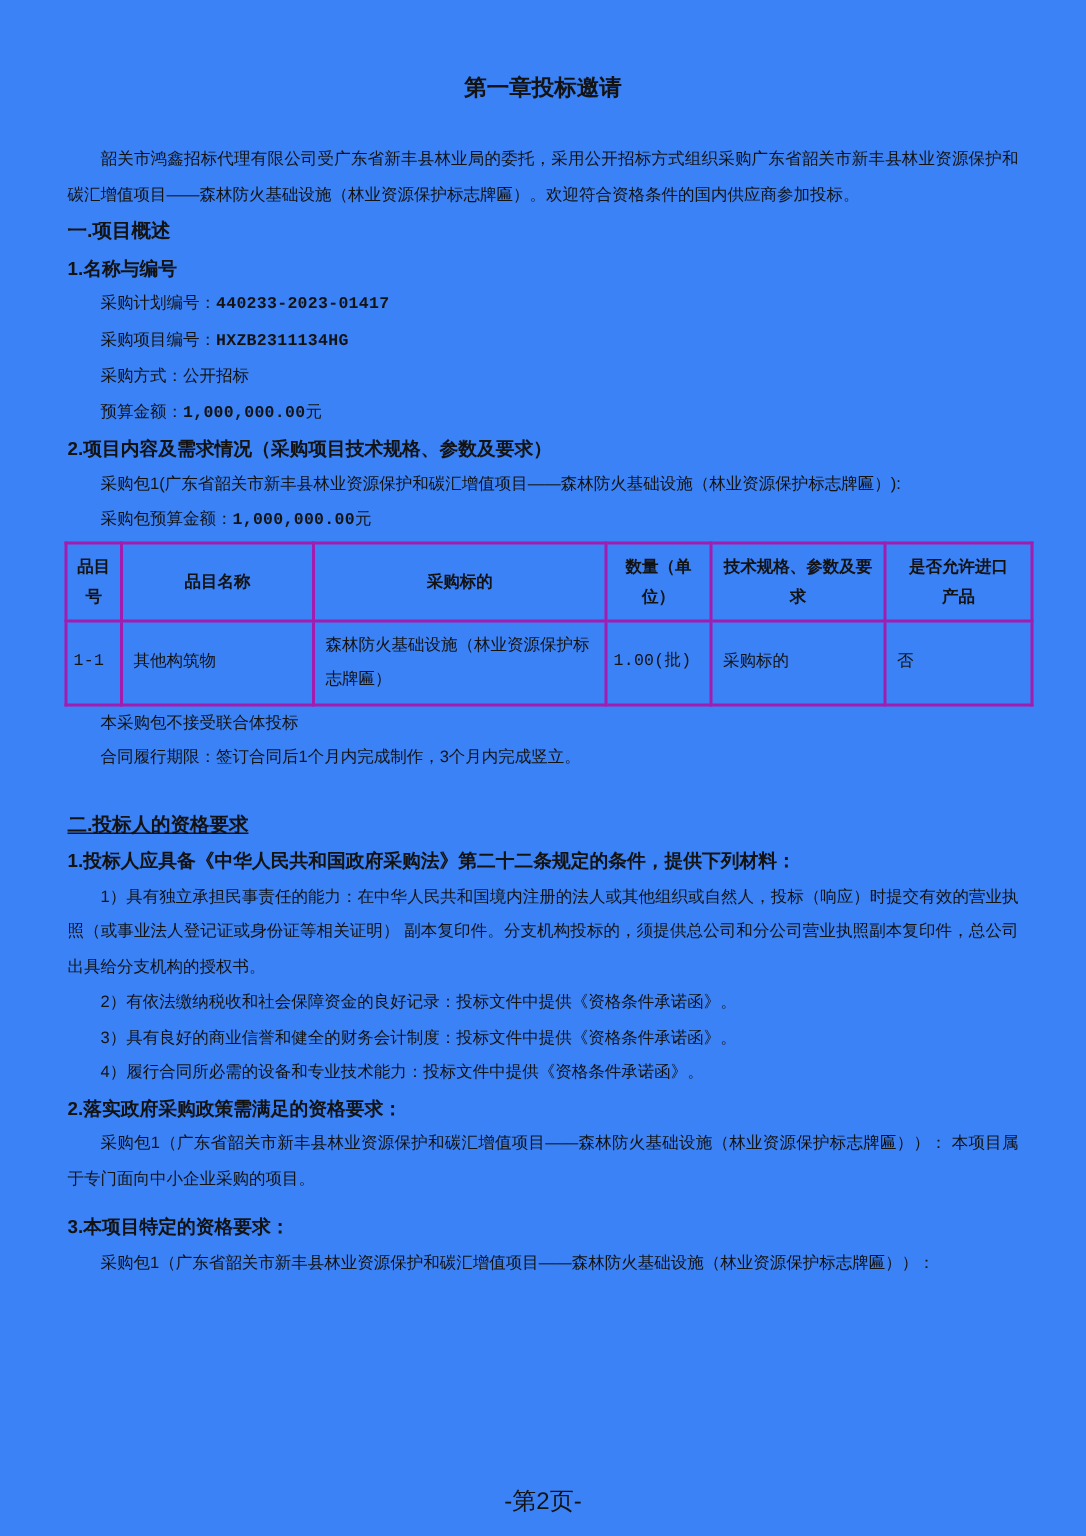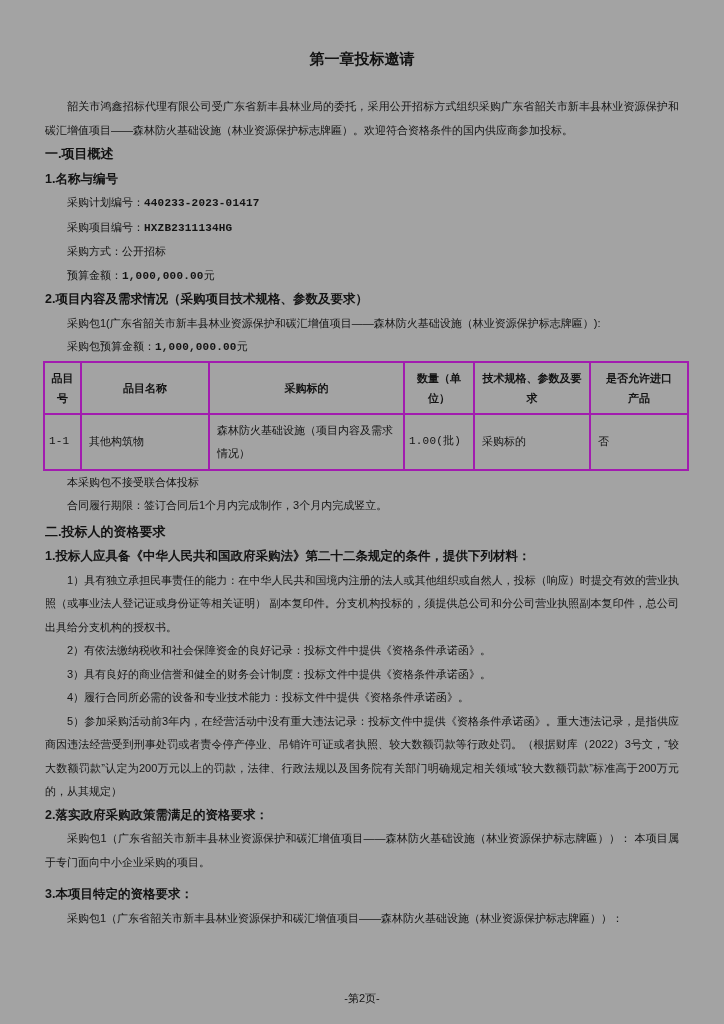--- a/index.html
+++ b/index.html
@@ -1,39 +1,39 @@
 <!DOCTYPE html>
 <html><head>
 <meta charset="utf-8">
 <style>
   html,body{margin:0;padding:0;background:#e8e8e8;}
   .page{
     position:relative;
     width:724px;height:1024px;
     margin:0 auto;
-    background:#a3a3a3;
+    background:#3b82f6;
     font-family:"Liberation Sans","DejaVu Sans",sans-serif;
     color:#131313;
     overflow:hidden;
     box-sizing:border-box;
   }
   .content{padding:47px 45px 0 45px;}
   .doc-title{
     font-size:15px;font-weight:700;
     text-align:center;line-height:24px;
     margin:0 0 24px 0;
   }
   p{margin:0;font-size:11px;line-height:23.5px;text-align:justify;word-break:break-all;}
   .indent{text-indent:2em;}
   .field{padding-left:2em;}
   .h2{font-size:13px;font-weight:700;line-height:23.5px;margin:0;text-align:left;}
   .h3{font-size:12.5px;font-weight:700;line-height:23.5px;margin:0;text-align:left;}
   .mt2{margin-top:2px;}
   .mt4{margin-top:0;}
-  .mt8{margin-top:2px;}
+  .mt8{margin-top:20px;text-decoration:underline;}
   .mt9{margin-top:9px;}
   .num{font-weight:700;letter-spacing:0.2px;font-family:Liberation Mono, monospace;}
   table.items-table{
     border-collapse:collapse;table-layout:fixed;
     width:644px;margin:1px 0 0 -2px;
     font-size:11px;
   }
   table.items-table th,table.items-table td{
     border:2px solid #a21caf;
     box-sizing:border-box;
@@ -43,21 +43,21 @@
     font-weight:700;text-align:center;
     line-height:20px;padding:5px 10px;
   }
   table.items-table td{
     font-weight:400;text-align:left;
     line-height:23px;padding:4px 7px;
     height:54px;
   }
   .footer{
     position:absolute;left:0;right:0;top:991px;
-    text-align:center;font-size:11px;color:#131313;
+    text-align:center;font-size:16px;color:#131313;
   }
 </style>
 </head>
 <body>
 
 <div class="page">
   <div class="content">
 
     <h1 class="doc-title">第一章投标邀请</h1>
 
@@ -98,41 +98,40 @@
           <th>采购标的</th>
           <th style="padding:5px 6px">数量（单位）</th>
           <th style="padding:5px 6px">技术规格、参数及要求</th>
           <th style="padding:5px 11px">是否允许进口产品</th>
         </tr>
       </thead>
       <tbody>
         <tr>
           <td class="num" style="padding:4px 4px">1-1</td>
           <td>其他构筑物</td>
-          <td>森林防火基础设施（项目内容及需求情况）</td>
+          <td>森林防火基础设施（林业资源保护标志牌匾）</td>
           <td class="num" style="padding:4px 4px">1.00(批)</td>
           <td>采购标的</td>
           <td>否</td>
         </tr>
       </tbody>
     </table>
 
     <p class="field mt4">本采购包不接受联合体投标</p>
 
     <p class="field">合同履行期限：签订合同后1个月内完成制作，3个月内完成竖立。</p>
 
     <div class="h2 mt8">二.投标人的资格要求</div>
 
     <div class="h3 mt2">1.投标人应具备《中华人民共和国政府采购法》第二十二条规定的条件，提供下列材料：</div>
 
     <p class="indent">1）具有独立承担民事责任的能力：在中华人民共和国境内注册的法人或其他组织或自然人，投标（响应）时提交有效的营业执照（或事业法人登记证或身份证等相关证明） 副本复印件。分支机构投标的，须提供总公司和分公司营业执照副本复印件，总公司出具给分支机构的授权书。</p>
     <p class="indent">2）有依法缴纳税收和社会保障资金的良好记录：投标文件中提供《资格条件承诺函》。</p>
     <p class="indent">3）具有良好的商业信誉和健全的财务会计制度：投标文件中提供《资格条件承诺函》。</p>
     <p class="indent">4）履行合同所必需的设备和专业技术能力：投标文件中提供《资格条件承诺函》。</p>
-    <p class="indent">5）参加采购活动前3年内，在经营活动中没有重大违法记录：投标文件中提供《资格条件承诺函》。重大违法记录，是指供应商因违法经营受到刑事处罚或者责令停产停业、吊销许可证或者执照、较大数额罚款等行政处罚。（根据财库（2022）3号文，“较大数额罚款”认定为200万元以上的罚款，法律、行政法规以及国务院有关部门明确规定相关领域“较大数额罚款”标准高于200万元的，从其规定）</p>
 
     <div class="h3 mt4">2.落实政府采购政策需满足的资格要求：</div>
     <p class="indent">采购包1（广东省韶关市新丰县林业资源保护和碳汇增值项目——森林防火基础设施（林业资源保护标志牌匾））： 本项目属于专门面向中小企业采购的项目。</p>
 
     <div class="h3 mt9">3.本项目特定的资格要求：</div>
     <p class="indent">采购包1（广东省韶关市新丰县林业资源保护和碳汇增值项目——森林防火基础设施（林业资源保护标志牌匾））：</p>
 
   </div>
 
   <div class="footer">-第2页-</div>

